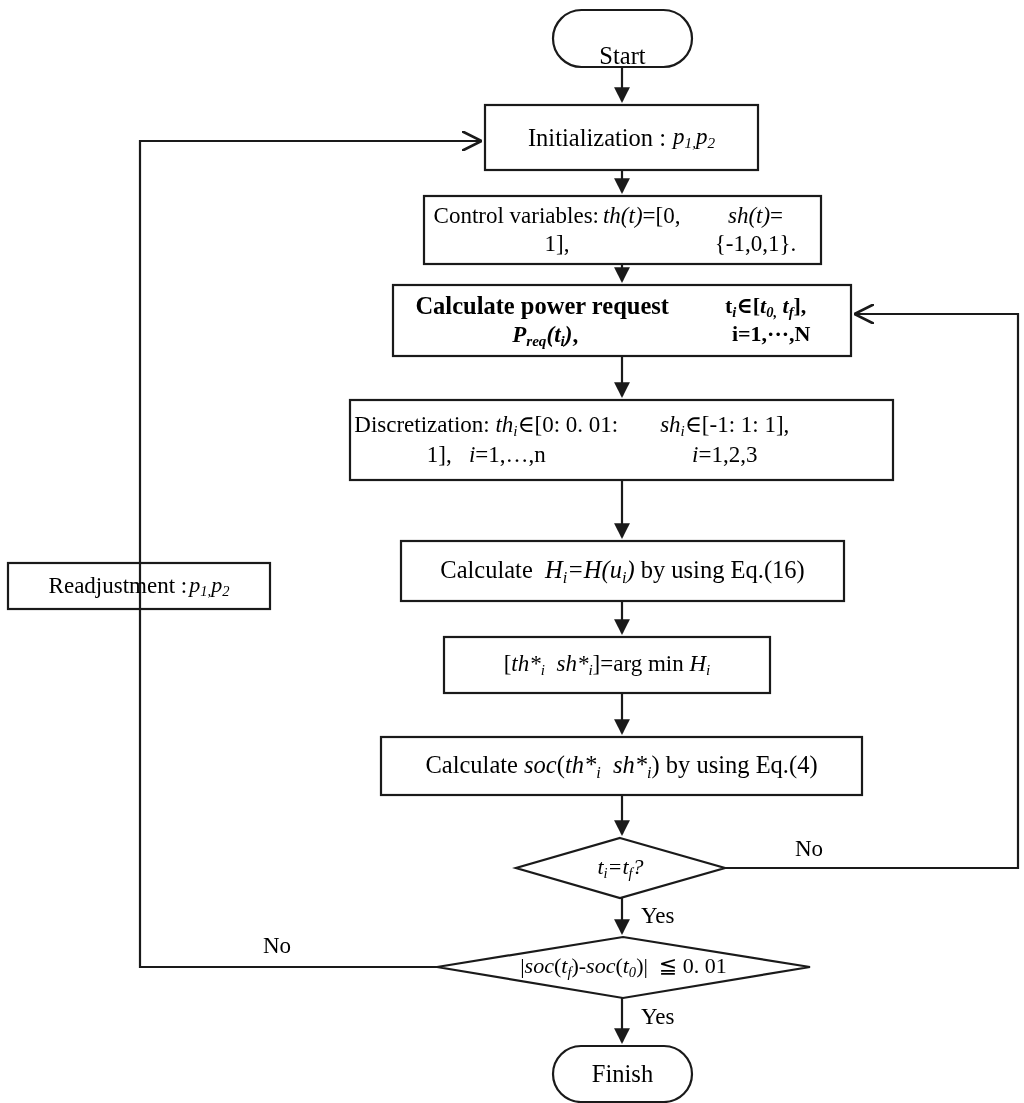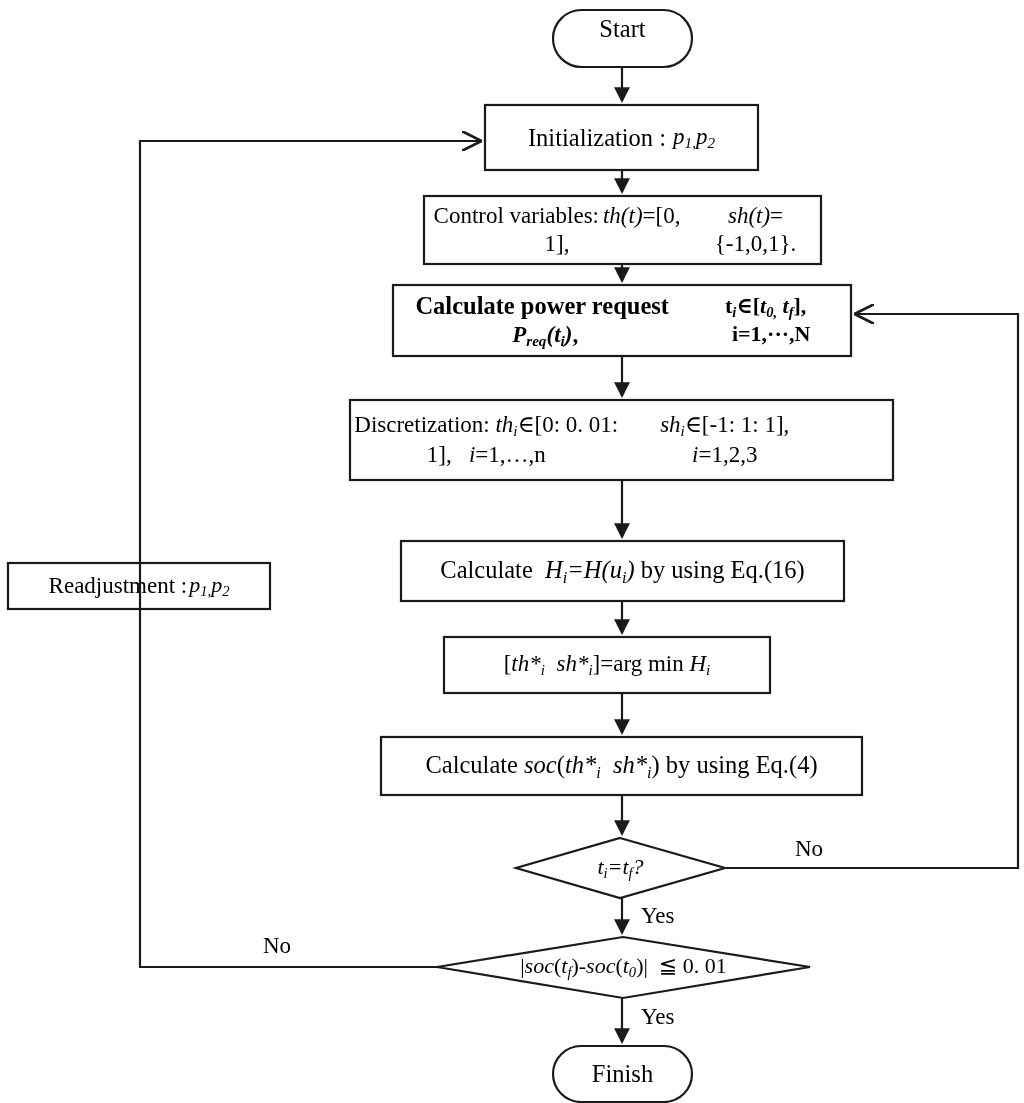--- a/index.html
+++ b/index.html
@@ -120,21 +120,21 @@
 
     <line class="conn" x1="622" y1="898" x2="622" y2="933" marker-end="url(#arrowFilled)"></line>
 
     <line class="conn" x1="622" y1="998" x2="622" y2="1042" marker-end="url(#arrowFilled)"></line>
 
     <path class="conn" d="M 725 868 L 1018 868 L 1018 314 L 856 314" marker-end="url(#arrowOpen)"></path>
 
     <path class="conn" d="M 437 967 L 140 967 L 140 141 L 480 141" marker-end="url(#arrowOpen)"></path>
   </svg>
 
-  <div class="node-label t-24" style="left:553px; top:0; width:139px; height:57px;">Start</div>
+  <div class="node-label t-24" style="left:553px; top:27px; width:139px; height:57px;">Start</div>
 
   <div class="node-label" style="left:485px; top:105px; width:273px; height:65px;border-radius:25px;">
     <span class="t-24">Initialization :</span>
     <span class="t-23 it" style="margin-left:7px;">p<sub class="nosub">1,</sub>p<sub class="nosub">2</sub></span>
   </div>
 
   <div class="node-label multi" style="left:424px; top:196px; width:397px; height:68px;">
     <div>
       <span class="t-23">Control variables:</span>
       <span class="t-23 it">th(t)</span><span class="t-23">=[0, 1],</span>

